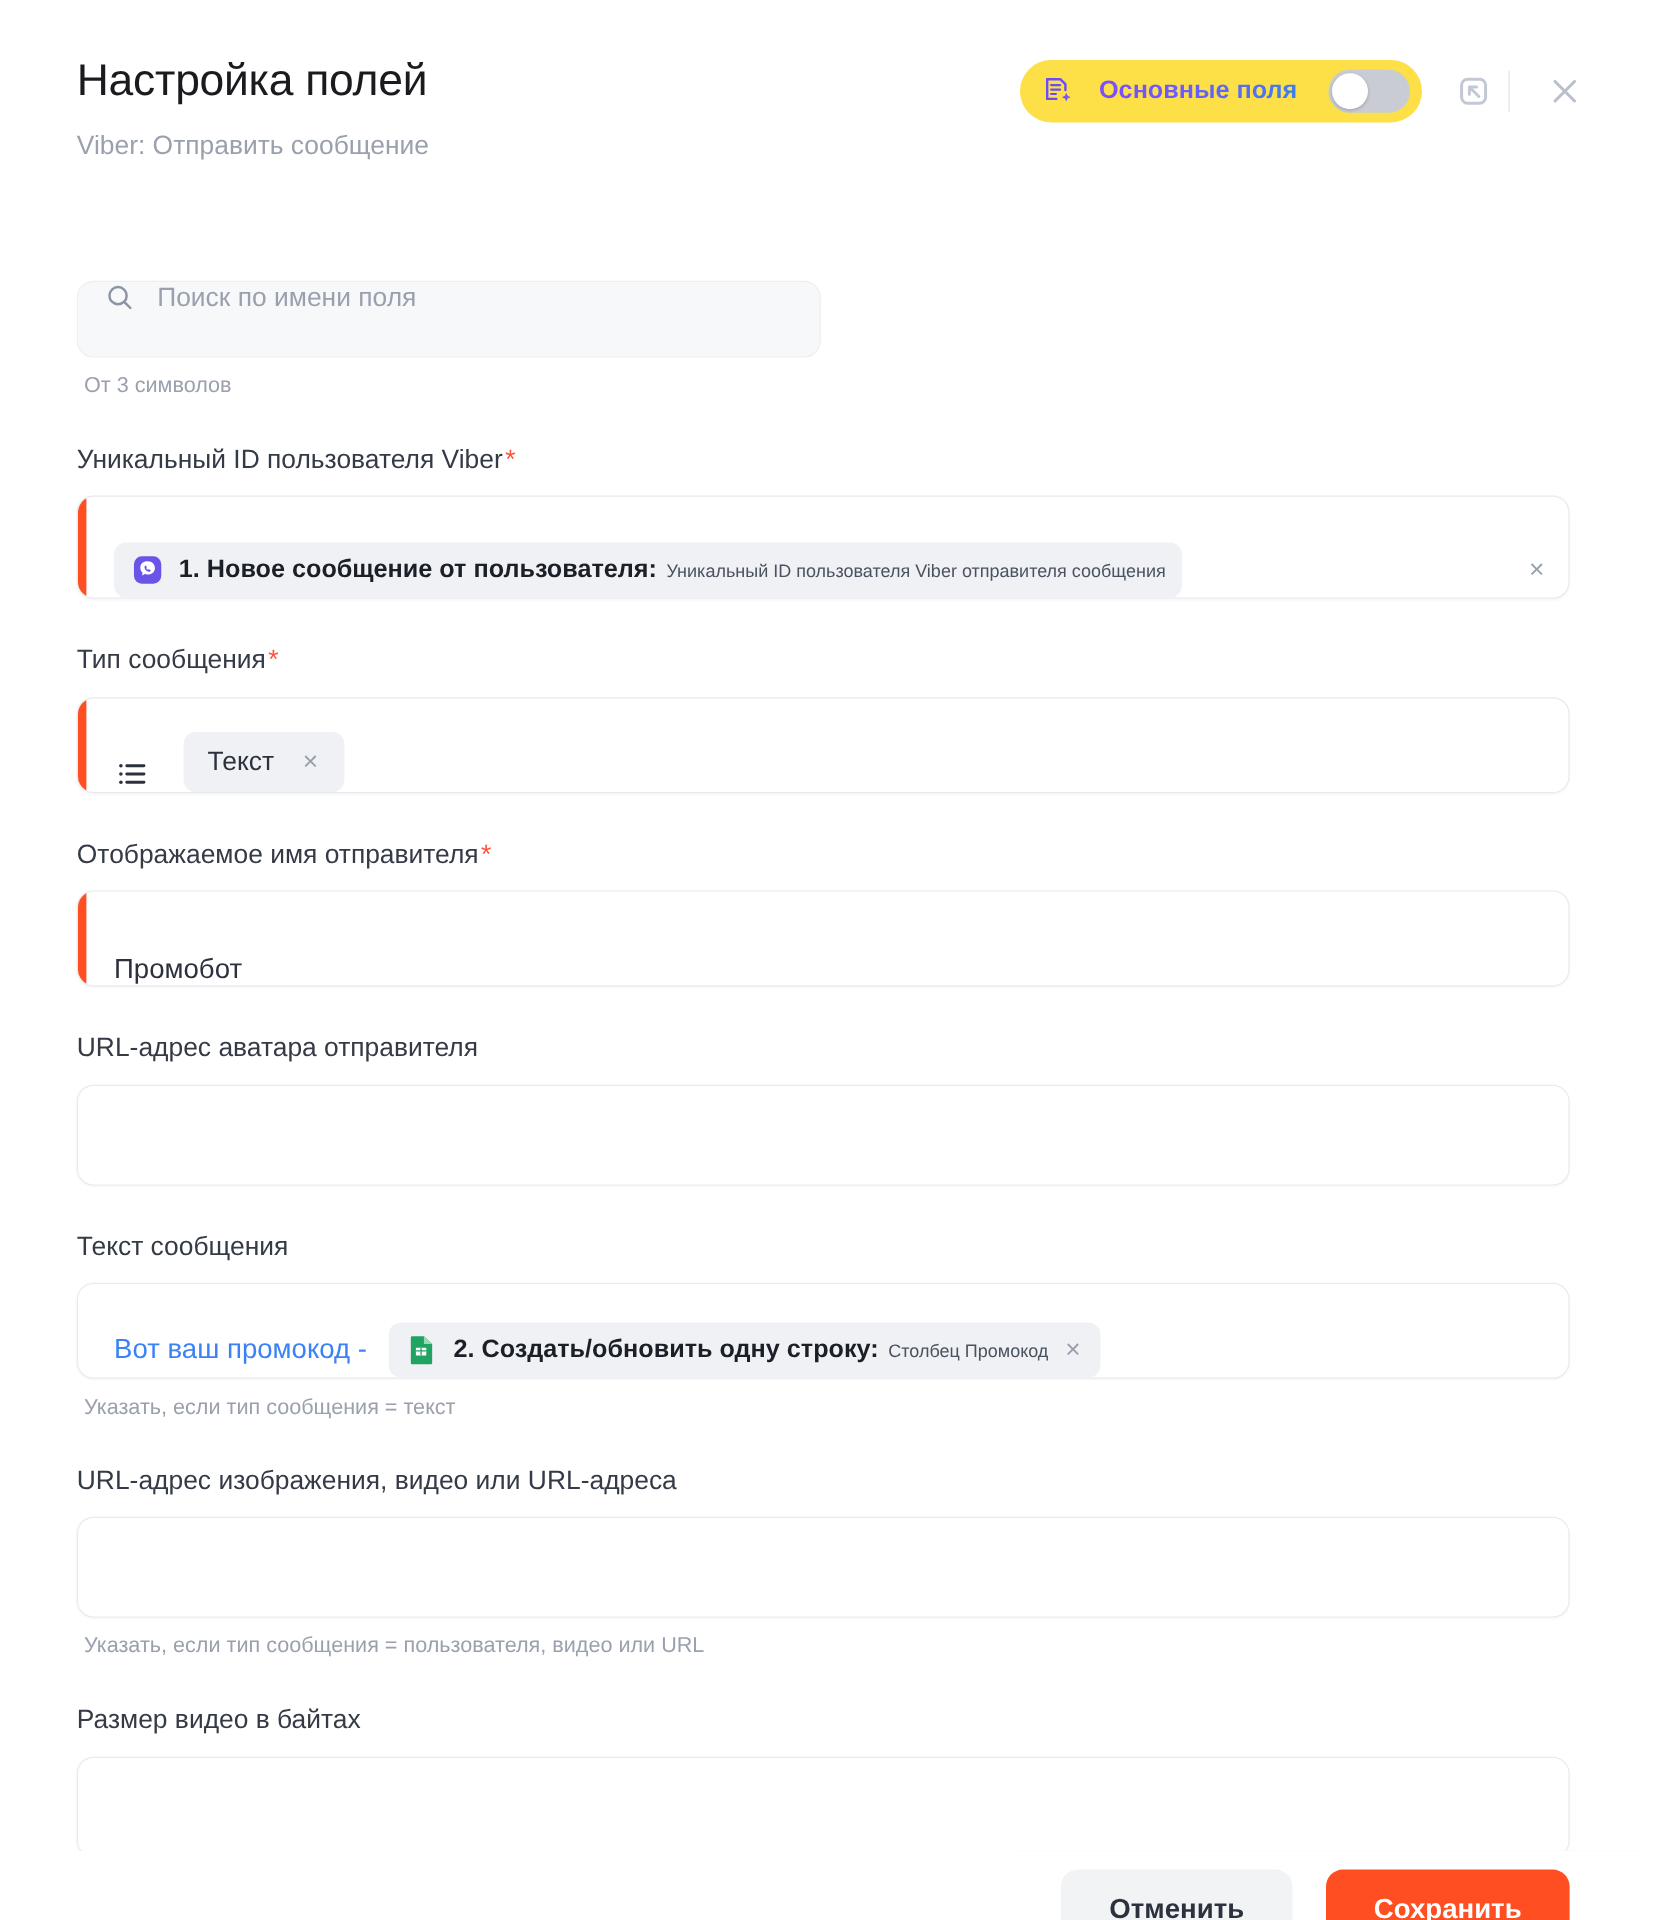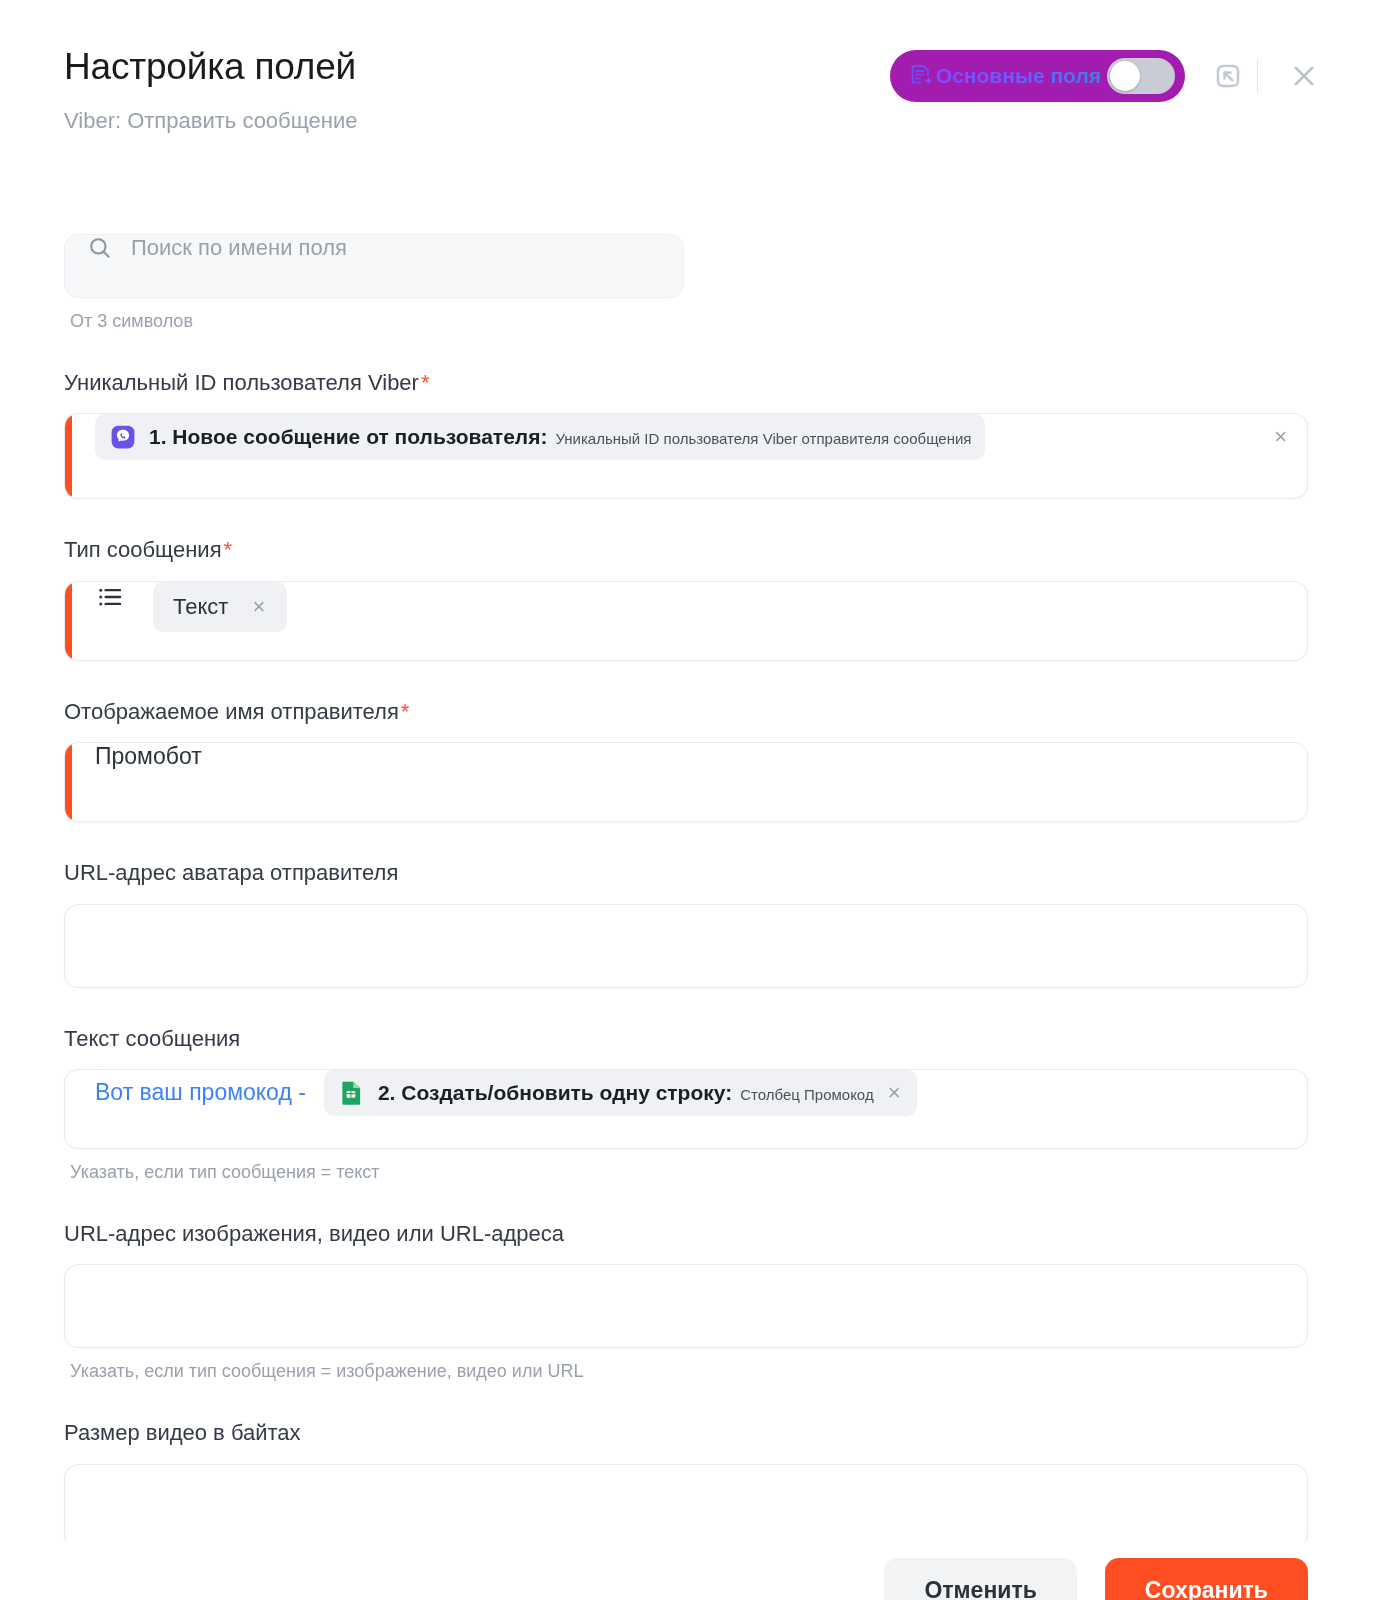--- a/index.html
+++ b/index.html
@@ -53,22 +53,22 @@
   .header-controls {
     display: flex;
     align-items: center;
     gap: 0px;
     padding-top: 6px;
   }
 
   .basic-fields-pill {
     display: flex;
     align-items: center;
-    gap: 0;
-    background: #a21caf;
+    gap: 20px;
+    background: #fde047;
     border-radius: 26px;
     padding: 7px 10px 7px 18px;
     height: 52px;
   }
   .sparkle-icon { display: flex; align-items: center; }
   .basic-fields-label {
     font-size: 21px;
     font-weight: 600;
     background: linear-gradient(90deg, #7c4dff 0%, #6a5cff 45%, #3f7fe8 100%);
     -webkit-background-clip: text;
@@ -165,21 +165,21 @@
   }
 
   .input-shell {
     position: relative;
     width: 1244px;
     min-height: 80px;
     background: #ffffff;
     border: 1px solid #e8eaee;
     border-radius: 14px;
     display: flex;
-    align-items: flex-start;
+    align-items: flex-end;
     padding: 0 18px 0 30px;
     box-shadow: 0 1px 2px rgba(16,24,40,.03);
     overflow: hidden;
   }
   .input-shell.required::before {
     content: "";
     position: absolute;
     left: 0; top: 0; bottom: 0;
     width: 7px;
     background: #ff4f22;
@@ -478,21 +478,21 @@
         </div>
       </div>
       <div class="field-hint">Указать, если тип сообщения = текст</div>
     </div>
 
     <div class="field-group">
       <div class="field-label">URL-адрес изображения, видео или URL-адреса</div>
       <div class="input-shell empty-input">
         <span class="plain-value"></span>
       </div>
-      <div class="field-hint">Указать, если тип сообщения = изображение, видео или URL</div>
+      <div class="field-hint">Указать, если тип сообщения = пользователя, видео или URL</div>
     </div>
 
     <div class="field-group">
       <div class="field-label">Размер видео в байтах</div>
       <div class="input-shell empty-input">
         <span class="plain-value"></span>
       </div>
       <div class="field-hint">Обязательно, если тип сообщения = видео</div>
     </div>
 

